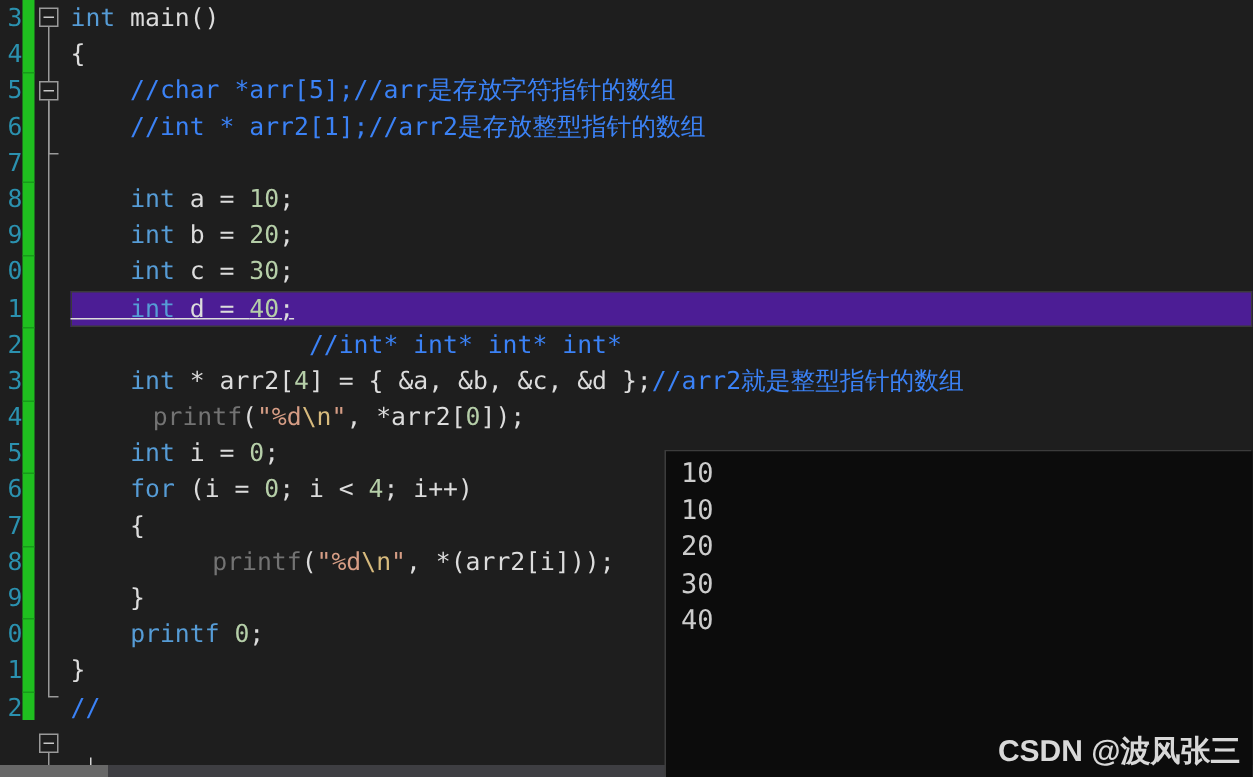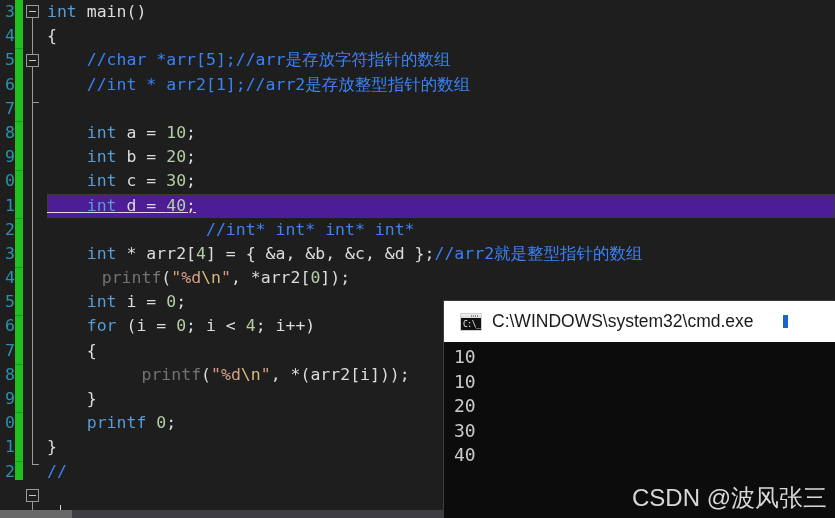--- a/index.html
+++ b/index.html
@@ -136,21 +136,21 @@
     position:relative;height:176px;background:#0C0C0C;
     padding:3px 0 0 10px;box-sizing:border-box;
     font-family:"DejaVu Sans Mono","Liberation Mono",monospace;
     font-size:18px;line-height:24.6px;color:#CCCCCC;
     white-space:pre;
   }
   .console-body .row{height:24.6px;}
   .watermark{
     position:absolute;right:8px;bottom:4px;
     color:#D8D8D8;font-family:"Liberation Sans","DejaVu Sans",sans-serif;
-    font-size:24px;white-space:nowrap;
+    font-size:20px;white-space:nowrap;font-weight:bold;
   }
 </style>
 </head>
 <body>
 
 <div id="editor">
 
   <div class="gutter-nums"></div>
 
   <div class="change-bar">
@@ -203,24 +203,15 @@
     </div>
 
   <div class="caret"></div>
 
   <div class="hscroll">
     <div class="thumb"></div>
   </div>
 </div>
 
 <div id="console">
-  <div class="titlebar">
-    <span class="cmd-icon">
-      <span class="bar"></span>
-      <span class="dots"></span>
-      <span class="prompt">C:\_</span>
-    </span>
-    <span class="title-text">C:\WINDOWS\system32\cmd.exe</span>
-    <span class="caret-blue"></span>
-  </div>
   <div class="console-body" id="console-body"><div class="row">10</div><div class="row">10</div><div class="row">20</div><div class="row">30</div><div class="row">40</div></div>
   <div class="watermark">CSDN @波风张三</div>
 </div>
 
 </body></html>

